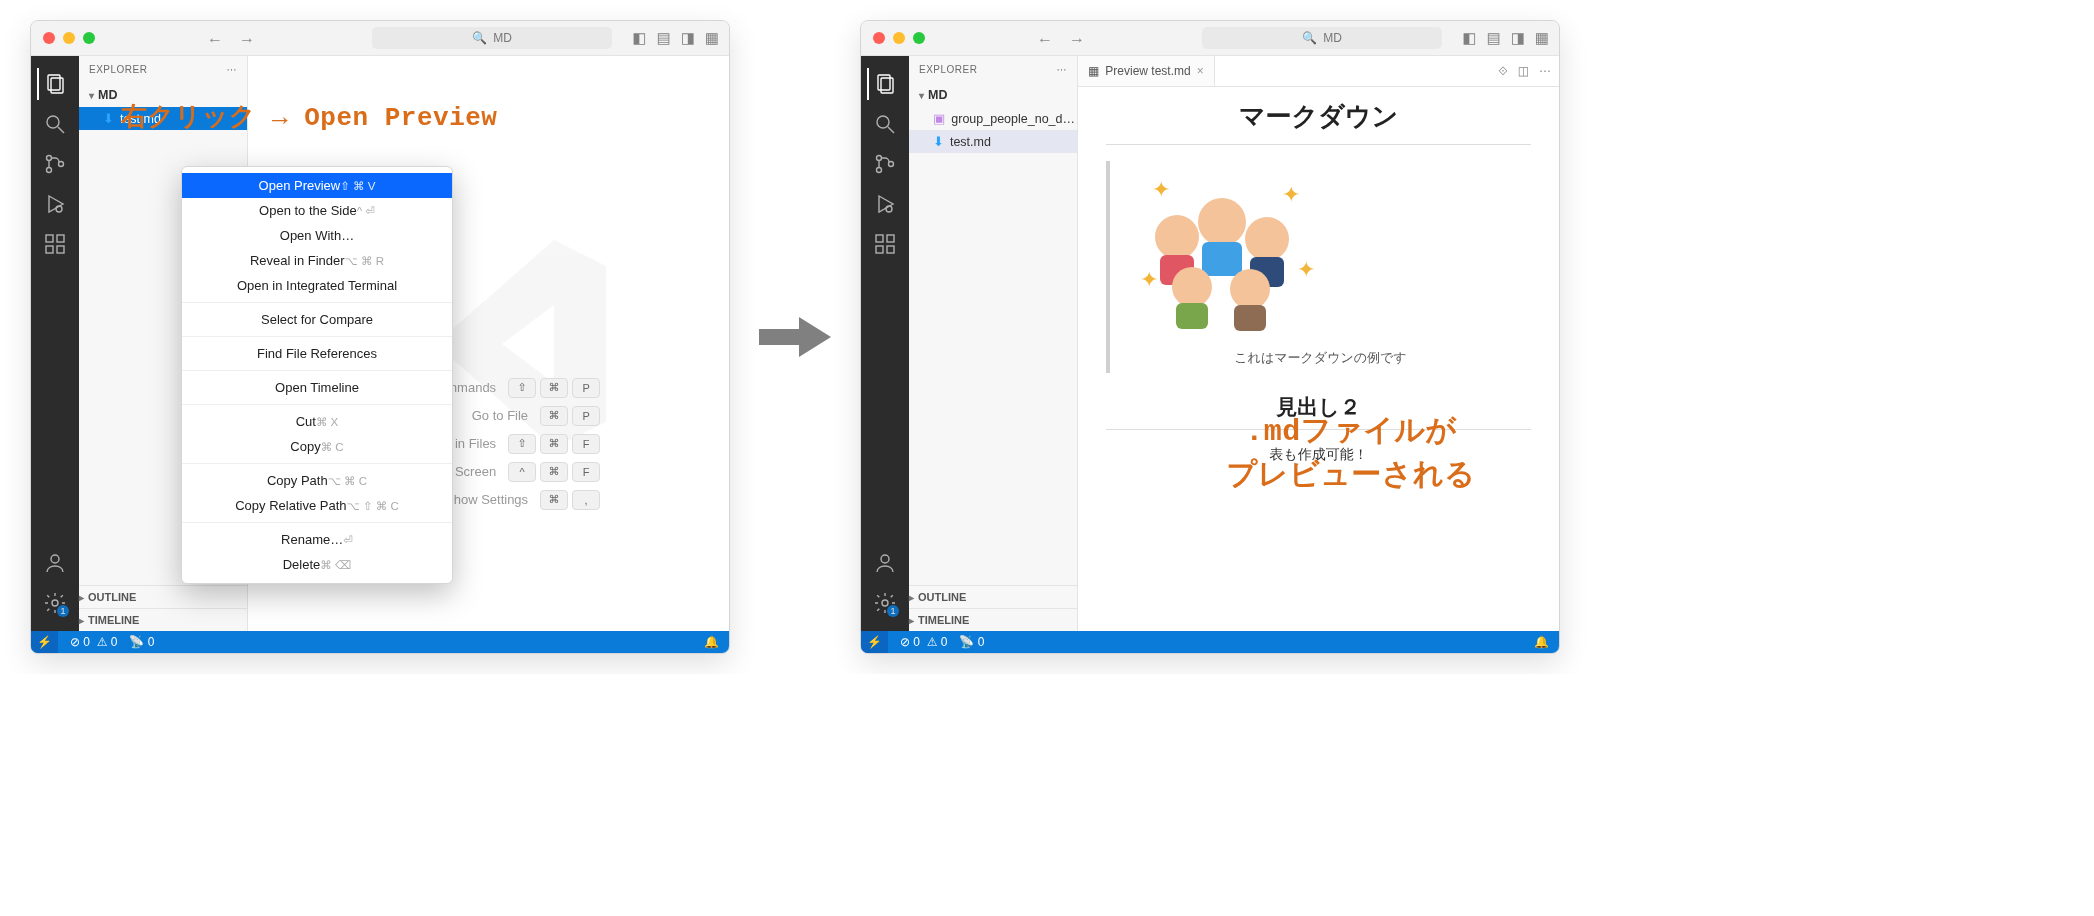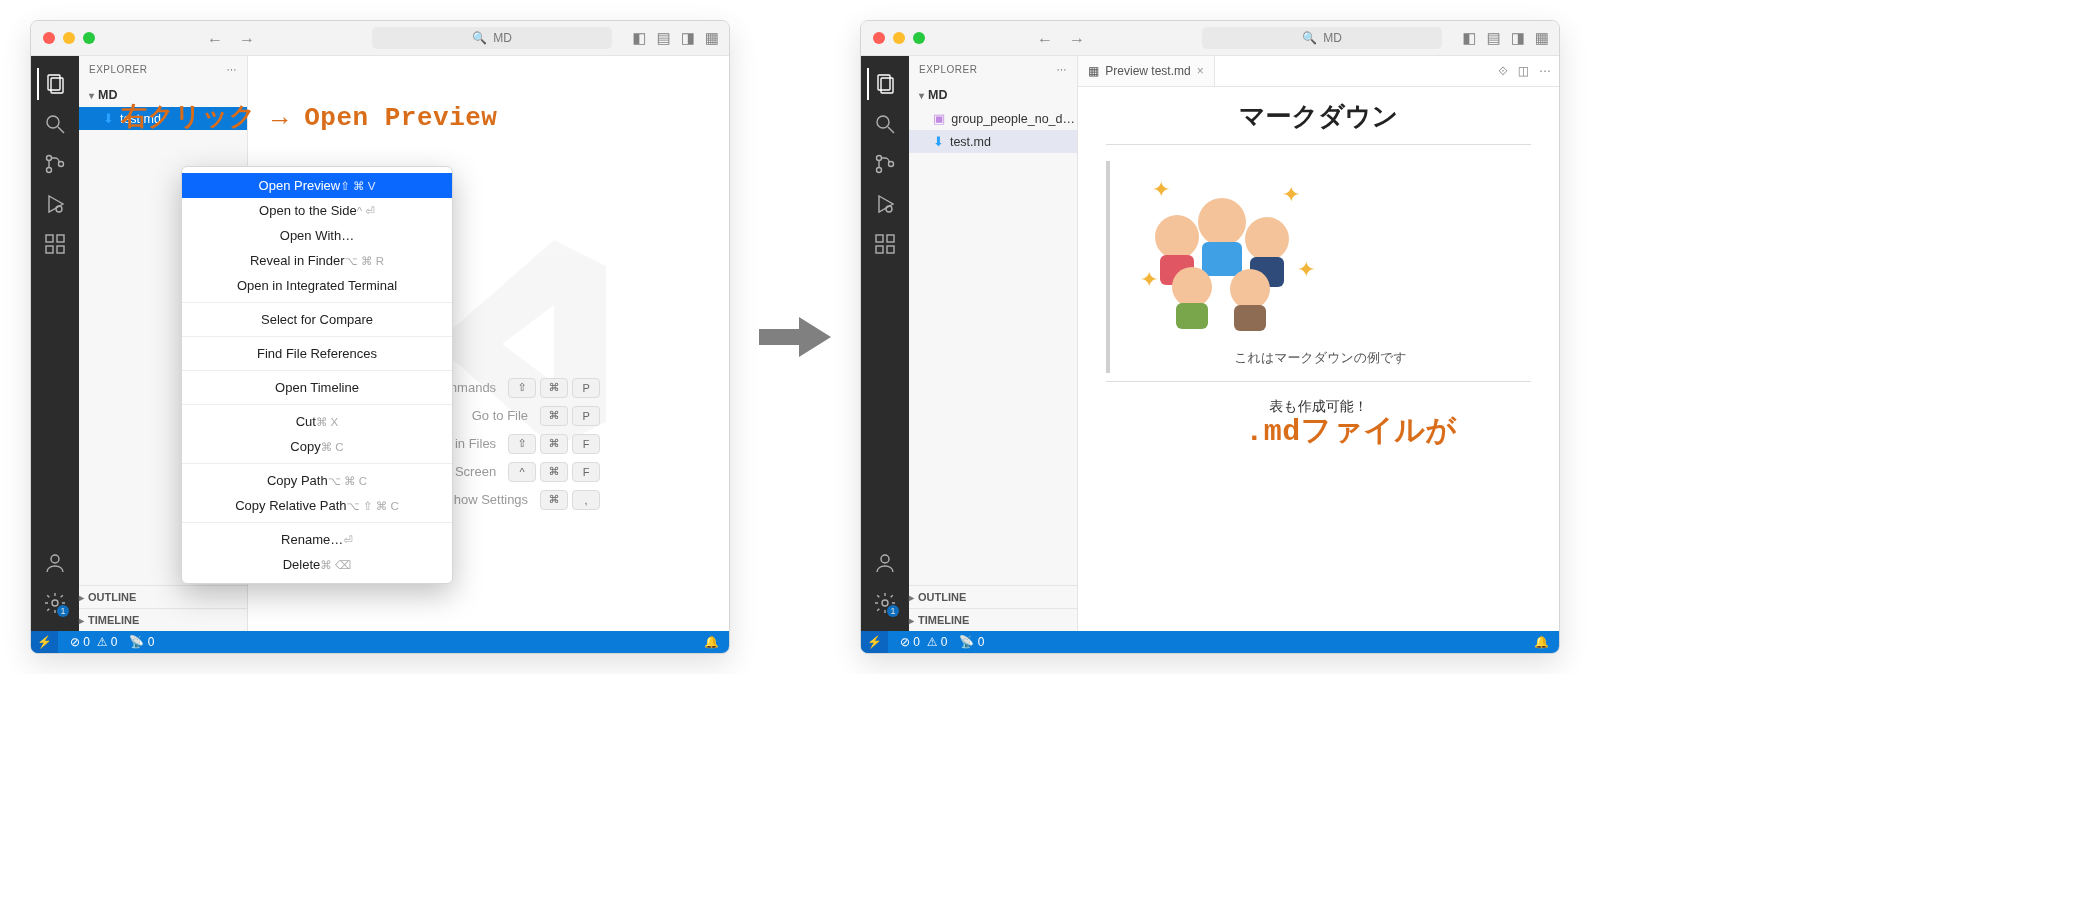--- a/index.html
+++ b/index.html
@@ -539,20 +539,21 @@
                   <rect x="54" y="136" width="32" height="26" rx="6" fill="#7aa64b"></rect>
                 <circle cx="128" cy="122" r="20" fill="#f4c39a"></circle>
                   <rect x="112" y="138" width="32" height="26" rx="6" fill="#8e6b53"></rect>
                 <text x="30" y="30" font-size="22" fill="#f2b53a">✦</text>
                 <text x="160" y="35" font-size="22" fill="#f2b53a">✦</text>
                 <text x="175" y="110" font-size="22" fill="#f2b53a">✦</text>
                 <text x="18" y="120" font-size="22" fill="#f2b53a">✦</text>
               </svg>
               <p>これはマークダウンの例です</p>
             </div>
+            <h2>見出し２</h2>
             <hr>
             <div class="note">表も作成可能！</div>
           </div>
         </div>
       </div>
     </div>
 
     <div class="status">
       <div class="left">
         <div class="remote">⚡</div>
@@ -560,15 +561,16 @@
           ⊘ <span>0</span>&nbsp;
           ⚠ <span>0</span>
         </span>
         <span>📡 <span>0</span></span>
       </div>
       <div class="right"><span>🔔</span></div>
     </div>
 
     <div class="ann a2">
       <span>.mdファイルが</span><br>
+      <span>プレビューされる</span>
     </div>
   </div>
 </div>
 
 </body></html>

